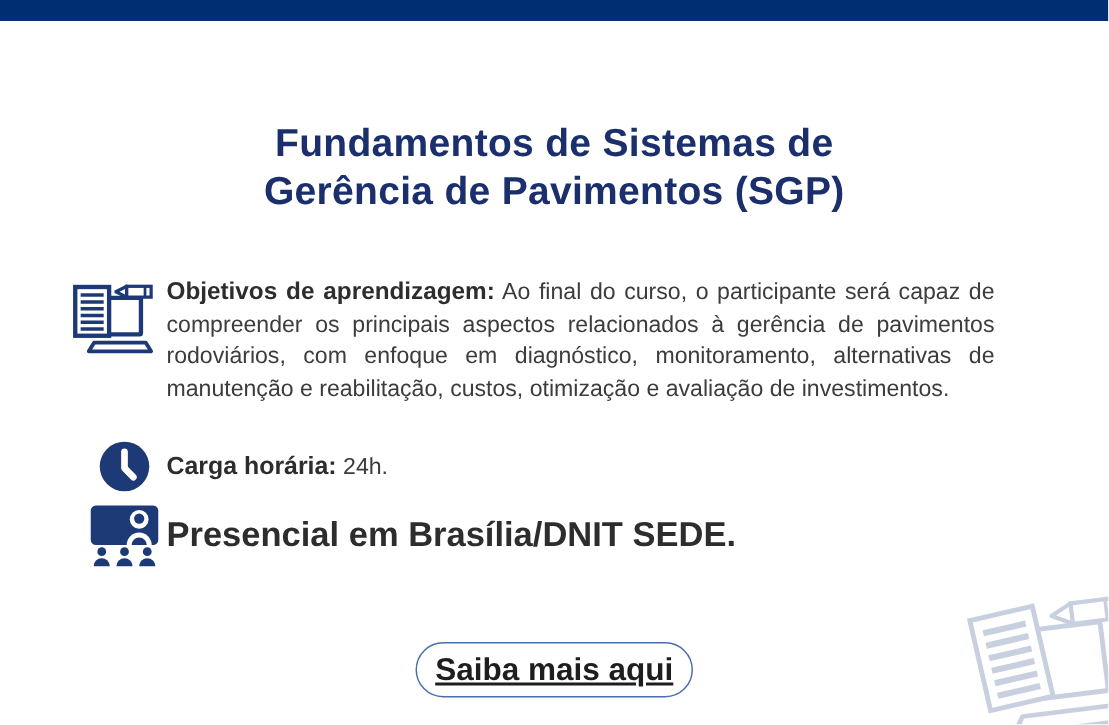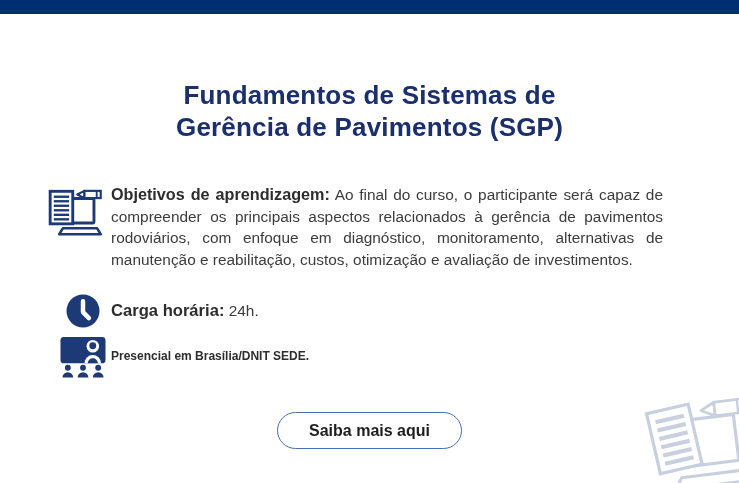--- a/index.html
+++ b/index.html
@@ -46,32 +46,33 @@
     text-align:justify;
   }
   .para b{color:var(--heading-text);font-size:16.2px;margin-top:12px;}
   .line-workload{
     position:absolute;left:111px;top:300px;
     font-size:15.4px;line-height:21px;color:var(--body-text);
   }
   .line-workload b{font-size:16.6px;color:var(--heading-text);text-align:center;}
   .line-format{
     position:absolute;left:111px;top:346px;
-    font-size:12px;line-height:21px;font-weight:700;
+    font-size:23px;line-height:21px;font-weight:700;
     color:var(--heading-text);
   }
   .cta-button{
-    position:absolute;left:277px;top:412px;width:185px;height:37px;
+    position:absolute;left:277px;top:428px;width:185px;height:37px;
     background:#fff;
     border:1.6px solid var(--button-border);
     border-radius:18.5px;
     display:flex;align-items:center;justify-content:center;
     font-family:"Liberation Sans",sans-serif;
-    font-size:16px;font-weight:700;color:var(--button-text);
+    font-size:21px;font-weight:700;color:var(--button-text);
     cursor:pointer;
+    text-decoration:underline;
   }
   .decor{
     position:absolute;left:648px;top:398px;width:106px;height:96px;
     color:var(--decor-icon);
     transform:rotate(-7deg);
     transform-origin:50% 50%;
   }
   .decor svg{display:block;width:100%;height:100%;}
 </style>
 </head>

